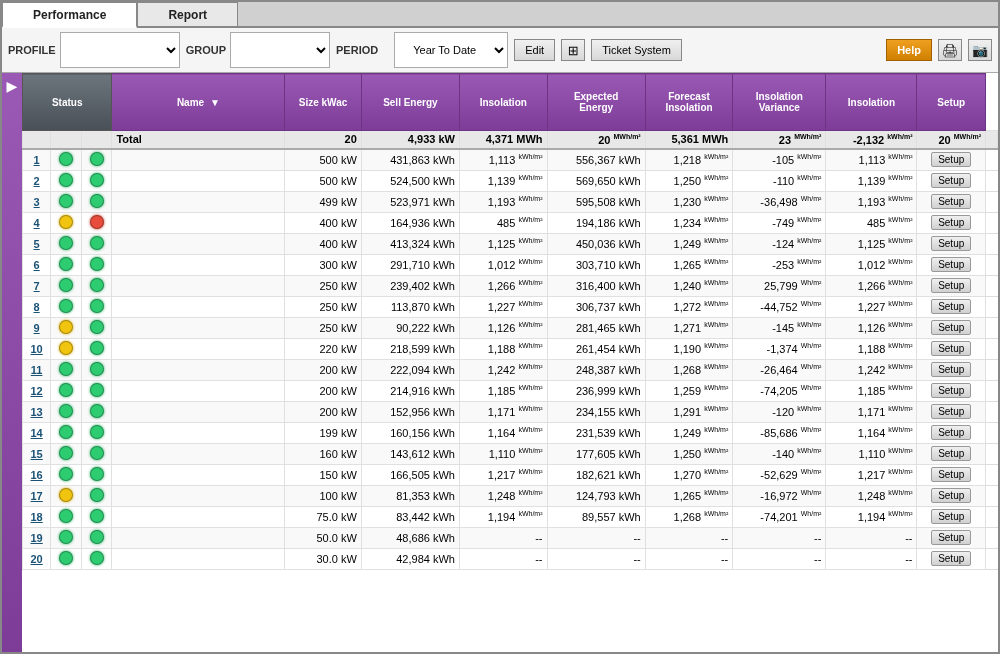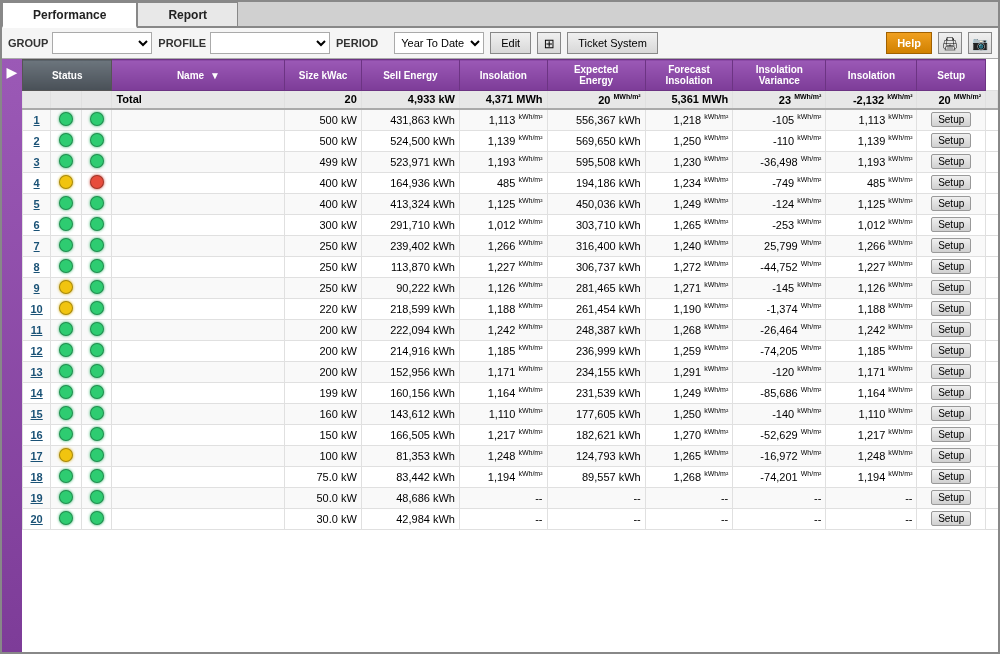--- a/index.html
+++ b/index.html
@@ -49,25 +49,25 @@
       background: #f5f5f5;
       border-bottom: 1px solid #aaa;
       gap: 6px;
     }
     .toolbar label {
       font-weight: bold;
       font-size: 11px;
       color: #333;
     }
     .toolbar select {
-      height: 22px;
+      height: 36px;
       font-size: 11px;
       border: 1px solid #aaa;
       background: #fff;
-      padding: 1px 2px;
+      padding: 1px 14px;
     }
     .toolbar-group { display: flex; align-items: center; gap: 4px; }
     .toolbar button {
       height: 22px;
       padding: 0 10px;
       font-size: 11px;
       border: 1px solid #888;
       background: linear-gradient(to bottom, #f0f0f0, #d8d8d8);
       cursor: pointer;
       border-radius: 0;
@@ -100,21 +100,21 @@
     table {
       width: 100%;
       border-collapse: collapse;
       font-size: 11px;
     }
 
     
     thead tr.header-top th {
       background: linear-gradient(to bottom, #9b59b6, #7d3c98);
       color: white;
-      padding: 4px 4px;
+      padding: 17px 4px;
       border: 1px solid #6c3483;
       text-align: center;
       font-size: 10px;
       font-weight: bold;
       white-space: nowrap;
     }
 
     thead tr.sub-header th {
       background: #ccc;
       color: #333;
@@ -222,26 +222,26 @@
     <div class="tab active">
       <span>Performance</span>
     </div>
     <div class="tab">
       <span>Report</span>
     </div>
   </div>
 
   <div class="toolbar">
     <div class="toolbar-group">
+      <label>PROFILE</label>
+      <select style="width:120px;"></select>
+    </div>
+    <div class="toolbar-group">
       <label>GROUP</label>
       <select style="width:100px;"></select>
-    </div>
-    <div class="toolbar-group">
-      <label>PROFILE</label>
-      <select style="width:120px;"></select>
     </div>
     <div class="toolbar-group period-select-wrap">
       <label>PERIOD</label>
       <select>
         <option>Year To Date</option>
         <option>This Month</option>
         <option>Last Month</option>
         <option>Last Year</option>
       </select>
     </div>

